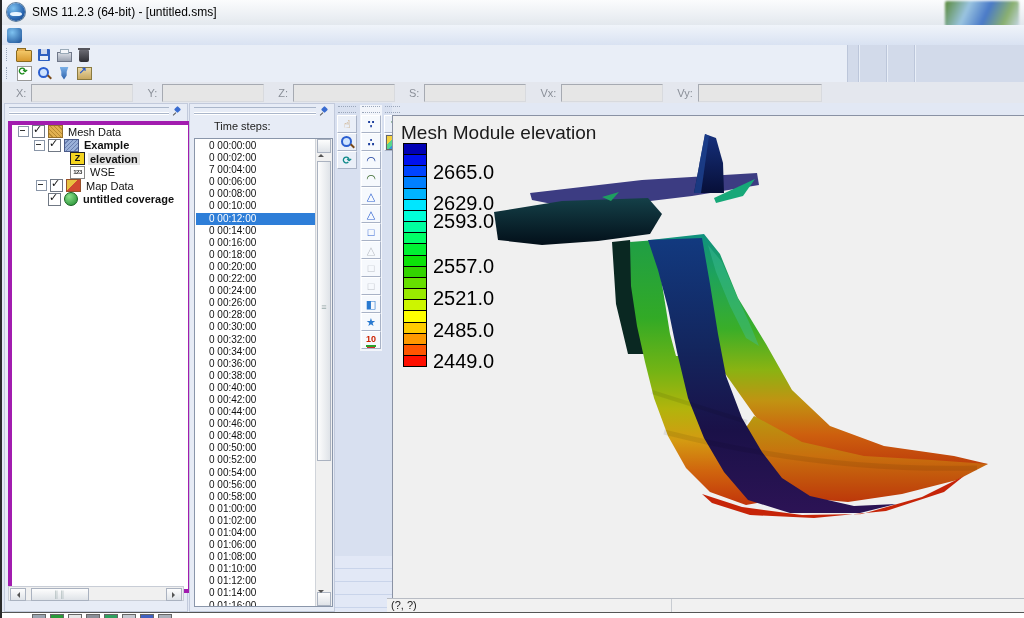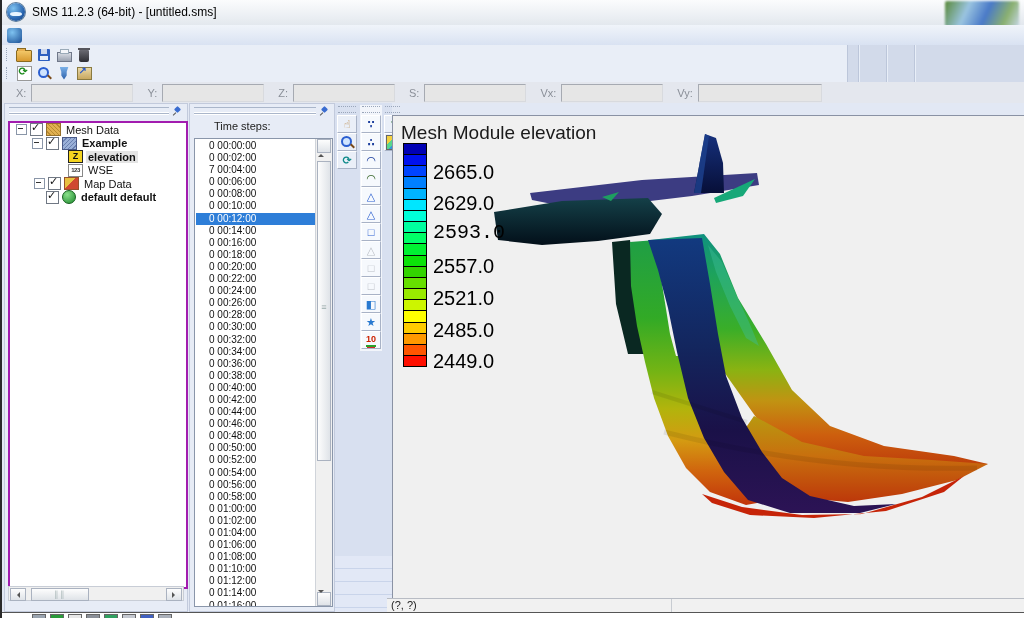--- a/index.html
+++ b/index.html
@@ -55,21 +55,21 @@
   
   .workspace{position:absolute;left:0;top:103px;width:100%;height:509px;background:#e2e8f4;}
   .panel{position:absolute;top:0;height:100%;background:#e7ecf6;border:1px solid #c2cadc;box-sizing:border-box;}
   .phead{position:absolute;left:4px;top:3px;right:18px;height:8px;border-top:1px solid #aab6ca;border-bottom:1px solid #aab6ca;
     box-shadow:0 1px 0 #fff,0 -1px 0 #fff inset;height:5px;}
   .pin{position:absolute;right:4px;top:2px;width:10px;height:10px;}
   .pin::before{content:"";position:absolute;left:2px;top:1px;width:5px;height:5px;background:#3a6cd0;border-radius:1px;transform:rotate(45deg);}
   .pin::after{content:"";position:absolute;left:1px;top:6px;width:1px;height:4px;background:#555;transform:rotate(45deg);}
   
   #treepanel{left:2px;width:184px;}
-  .treebox{position:absolute;left:3px;top:17px;width:176px;height:464px;background:#fff;border:2px solid #a21caf;overflow:hidden;}
+  .treebox{position:absolute;left:3px;top:17px;width:176px;height:464px;background:#fff;border:4px solid #a21caf;overflow:hidden;}
   .trow{display:flex;align-items:center;height:13.5px;white-space:nowrap;}
   .expander{width:9px;height:9px;border:1px solid #8a96a8;background:#fff;position:relative;margin-right:3px;flex:none;}
   .expander::after{content:"";position:absolute;left:1px;top:3px;width:5px;height:1px;background:#333;}
   .cbx{width:11px;height:11px;border:1px solid #707884;background:#fff;position:relative;margin-right:3px;flex:none;}
   .cbx.on::after{content:"✓";position:absolute;left:0px;top:-3px;font-size:11px;font-weight:bold;color:#111;}
   .ti{width:13px;height:11px;margin-right:3px;flex:none;font-size:7px;line-height:11px;text-align:center;font-weight:bold;}
   .ti-meshdata{background:repeating-linear-gradient(45deg,#e0b050 0 2px,#b88a30 2px 3px);border:1px solid #96702a;}
   .ti-mesh{background:repeating-linear-gradient(-45deg,#9ab0d8 0 2px,#6a80b0 2px 3px);border:1px solid #4a5a88;}
   .ti-zdataset{background:#f4d420;border:1px solid #222;color:#111;font-size:9px;}
   .ti-numdataset{background:#fff;border:1px solid #888;color:#333;font-size:6px;letter-spacing:-0.5px;}
@@ -243,21 +243,21 @@
           </div>
           <div class="trow" style="padding-left: 24px;">
             <span class="expander"></span>
             <span class="cbx on"></span>
             <span class="ti ti-mapdata"></span>
             <span class="tlabel">Map Data</span>
           </div>
           <div class="trow" style="padding-left: 36px;">
             <span class="cbx on"></span>
             <span class="ti ti-coverage"></span>
-            <span class="tlabel b">default default</span>
+            <span class="tlabel b">untitled coverage</span>
           </div>
         </div>
       <div class="hscroll">
         <span class="harr l">
             <span class="tri-l"></span>
           </span>
         <span class="hthumb"></span>
         <span class="harr r">
             <span class="tri-r"></span>
           </span>
@@ -462,21 +462,21 @@
             <div class="lseg" style="background: rgb(204, 245, 0);"></div>
             <div class="lseg" style="background: rgb(255, 255, 0);"></div>
             <div class="lseg" style="background: rgb(255, 204, 0);"></div>
             <div class="lseg" style="background: rgb(255, 153, 0);"></div>
             <div class="lseg" style="background: rgb(255, 85, 0);"></div>
             <div class="lseg" style="background: rgb(255, 15, 0);"></div>
           </div>
         <div id="llabs">
             <div class="llab" style="top: 39.5px;">2665.0</div>
             <div class="llab" style="top: 71.1px;">2629.0</div>
-            <div class="llab" style="top: 101px; font-family: Liberation Mono, monospace;">2593.0</div>
+            <div class="llab" style="top: 89px;">2593.0</div>
             <div class="llab" style="top: 134.3px;">2557.0</div>
             <div class="llab" style="top: 165.9px;">2521.0</div>
             <div class="llab" style="top: 197.5px;">2485.0</div>
             <div class="llab" style="top: 229.1px;">2449.0</div>
           </div>
       </div>
     </div>
   </div>
 
   <div class="statusbar">

